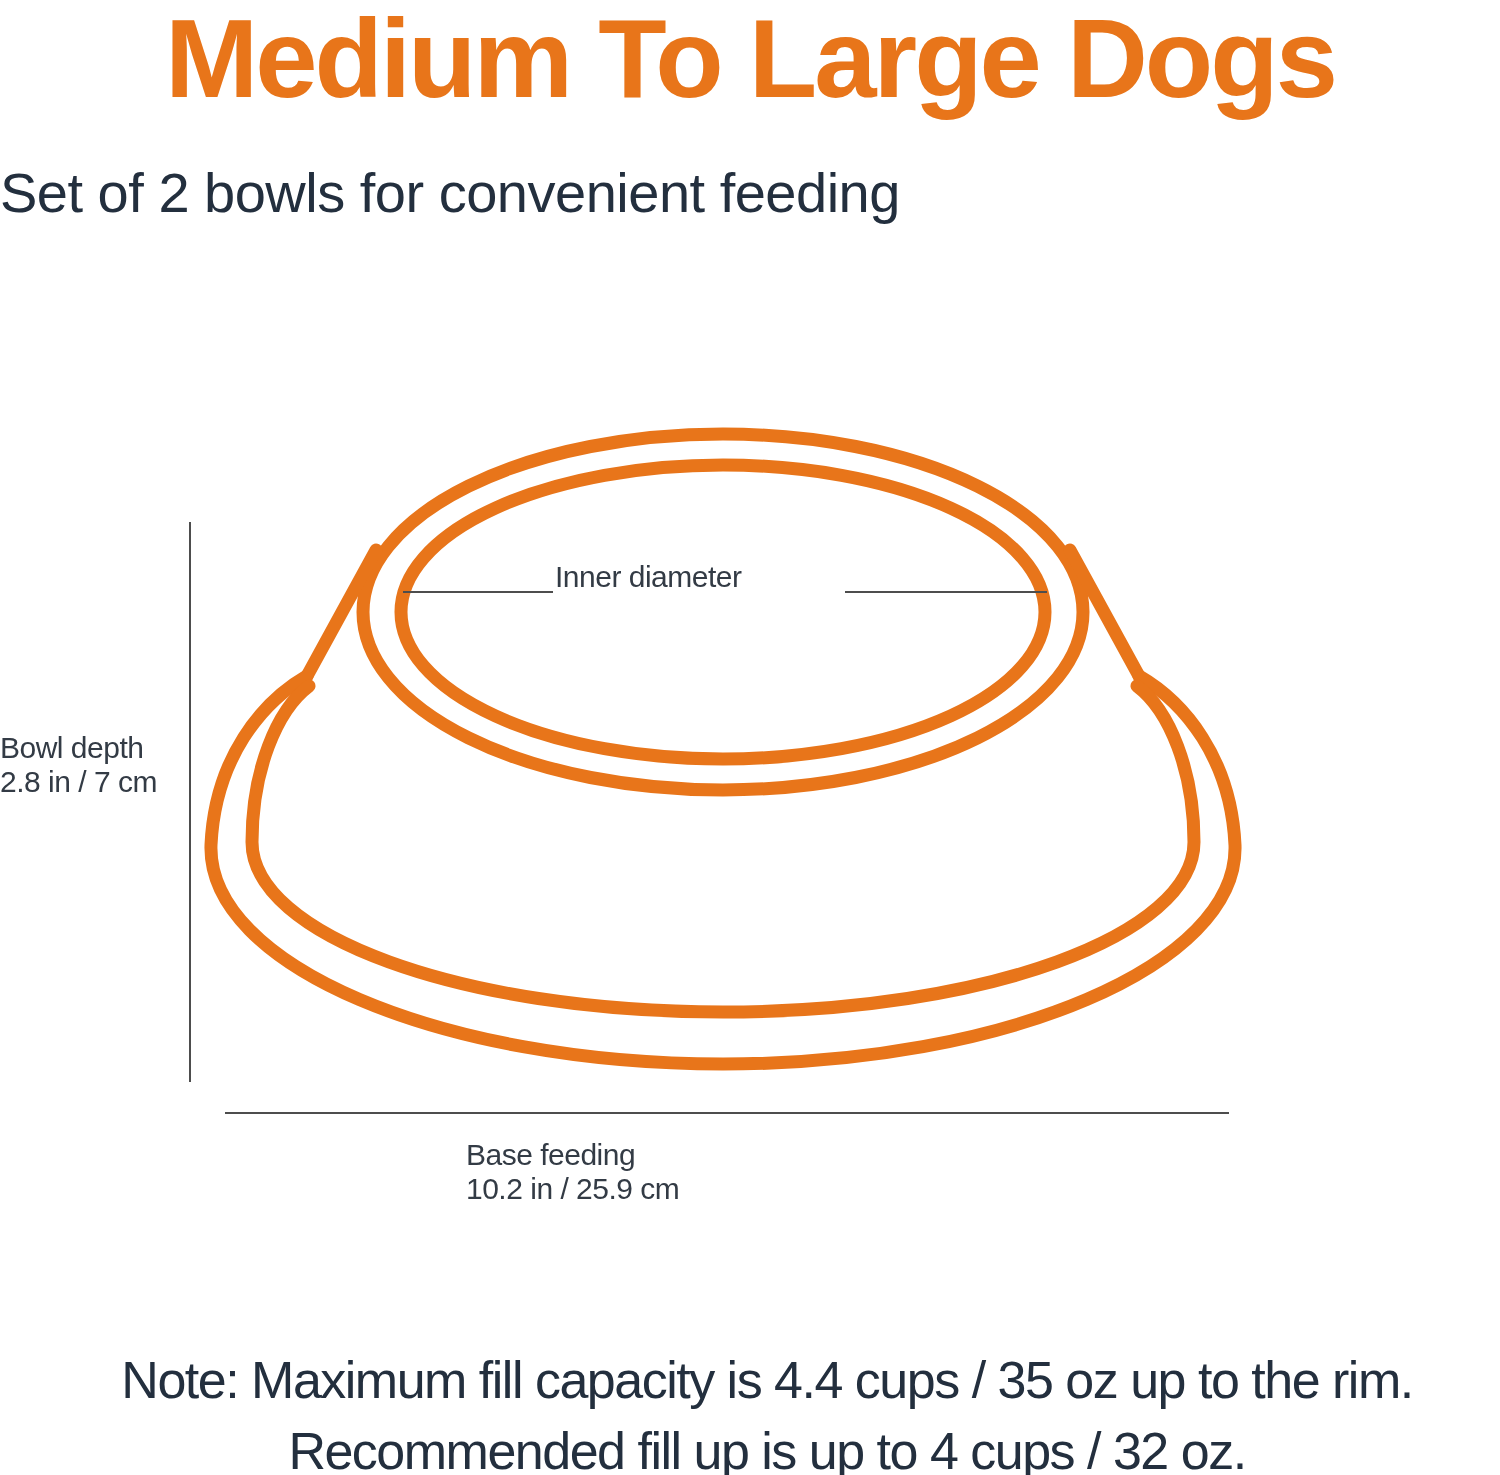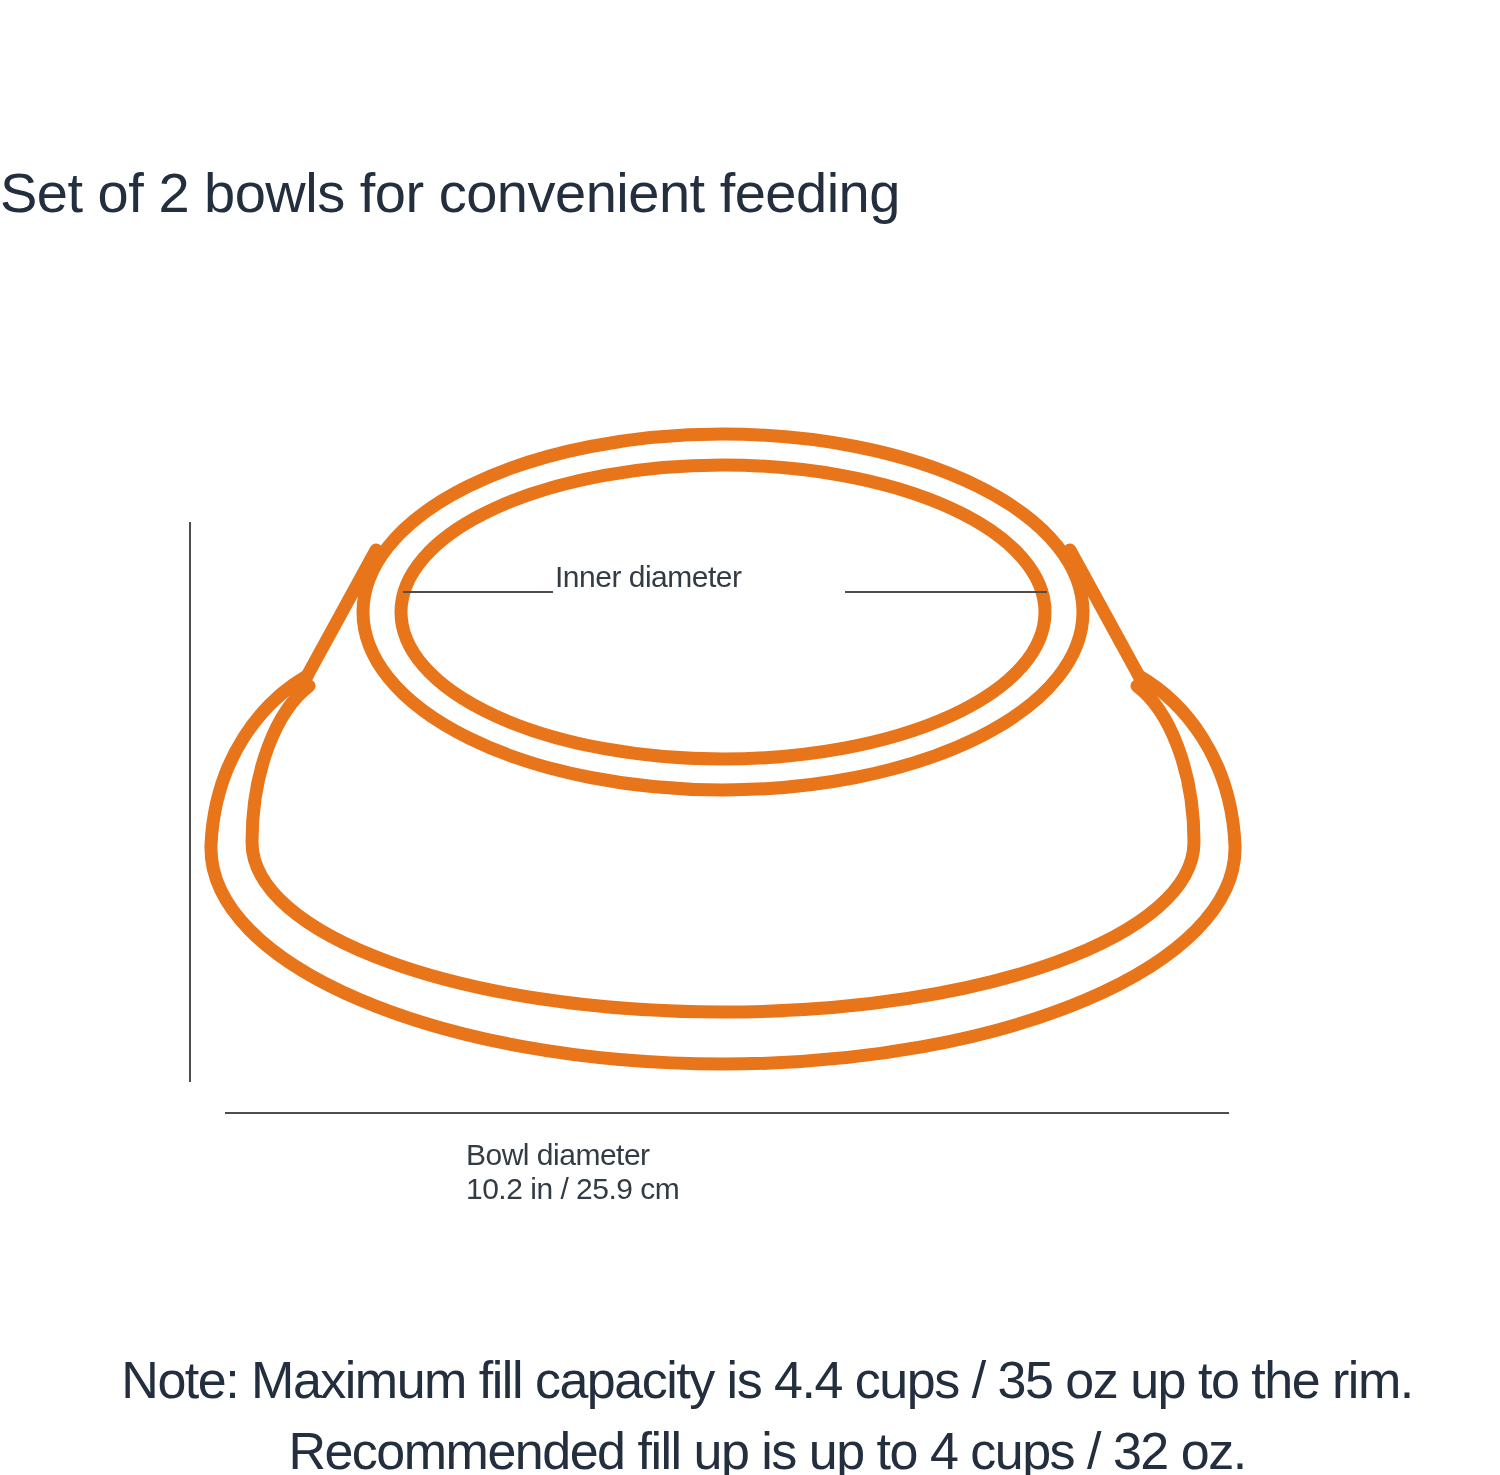--- a/index.html
+++ b/index.html
@@ -53,20 +53,21 @@
     font-size:52px;letter-spacing:-1.5px;line-height:71px;
     color:var(--text-dark);
   }
   .note div{white-space:nowrap;margin-left:34px;}
 </style>
 </head>
 <body>
 
 <div class="canvas">
 
+  <div class="title">Medium To Large Dogs</div>
   <div class="subtitle">Set of 2 bowls for convenient feeding</div>
 
   <svg class="diagram-svg" viewBox="0 0 1500 1475" xmlns="http://www.w3.org/2000/svg" aria-hidden="true">
 
     <g>
       <ellipse class="bowl-stroke" cx="723" cy="612" rx="360" ry="178"></ellipse>
       <ellipse class="bowl-stroke" cx="723" cy="612" rx="322" ry="147"></ellipse>
       <path class="bowl-stroke" d="M 376 550 L 307 676"></path>
       <path class="bowl-stroke" d="M 1070 550 L 1139 676"></path>
       <path class="bowl-stroke" d="M 307 676 C 262 702 215 758 211 845 C 207 965 440 1064 723 1064 C 1006 1064 1239 965 1235 845 C 1231 758 1184 702 1139 676"></path>
@@ -78,23 +79,27 @@
       <line class="dim-stroke" x1="845" y1="592" x2="1047" y2="592"></line>
       <line class="dim-stroke" x1="190" y1="522" x2="190" y2="1082"></line>
       <line class="dim-stroke" x1="225" y1="1113" x2="1229" y2="1113"></line>
     </g>
   </svg>
 
   <div class="dim-label label-inner">
     <div class="l1">Inner diameter</div>
   </div>
 
+  <div class="dim-label label-depth">
+    <div class="l1">Bowl depth</div>
+    <div class="l2">2.8 in / 7 cm</div>
+  </div>
 
   <div class="dim-label label-base">
-    <div class="l1">Bowl diameter</div>
+    <div class="l1">Base feeding</div>
     <div class="l2">10.2 in / 25.9 cm</div>
   </div>
 
   <div class="note">
     <div>Note: Maximum fill capacity is 4.4 cups / 35 oz up to the rim.</div>
     <div>Recommended fill up is up to 4 cups / 32 oz.</div>
   </div>
 
 </div>
 

